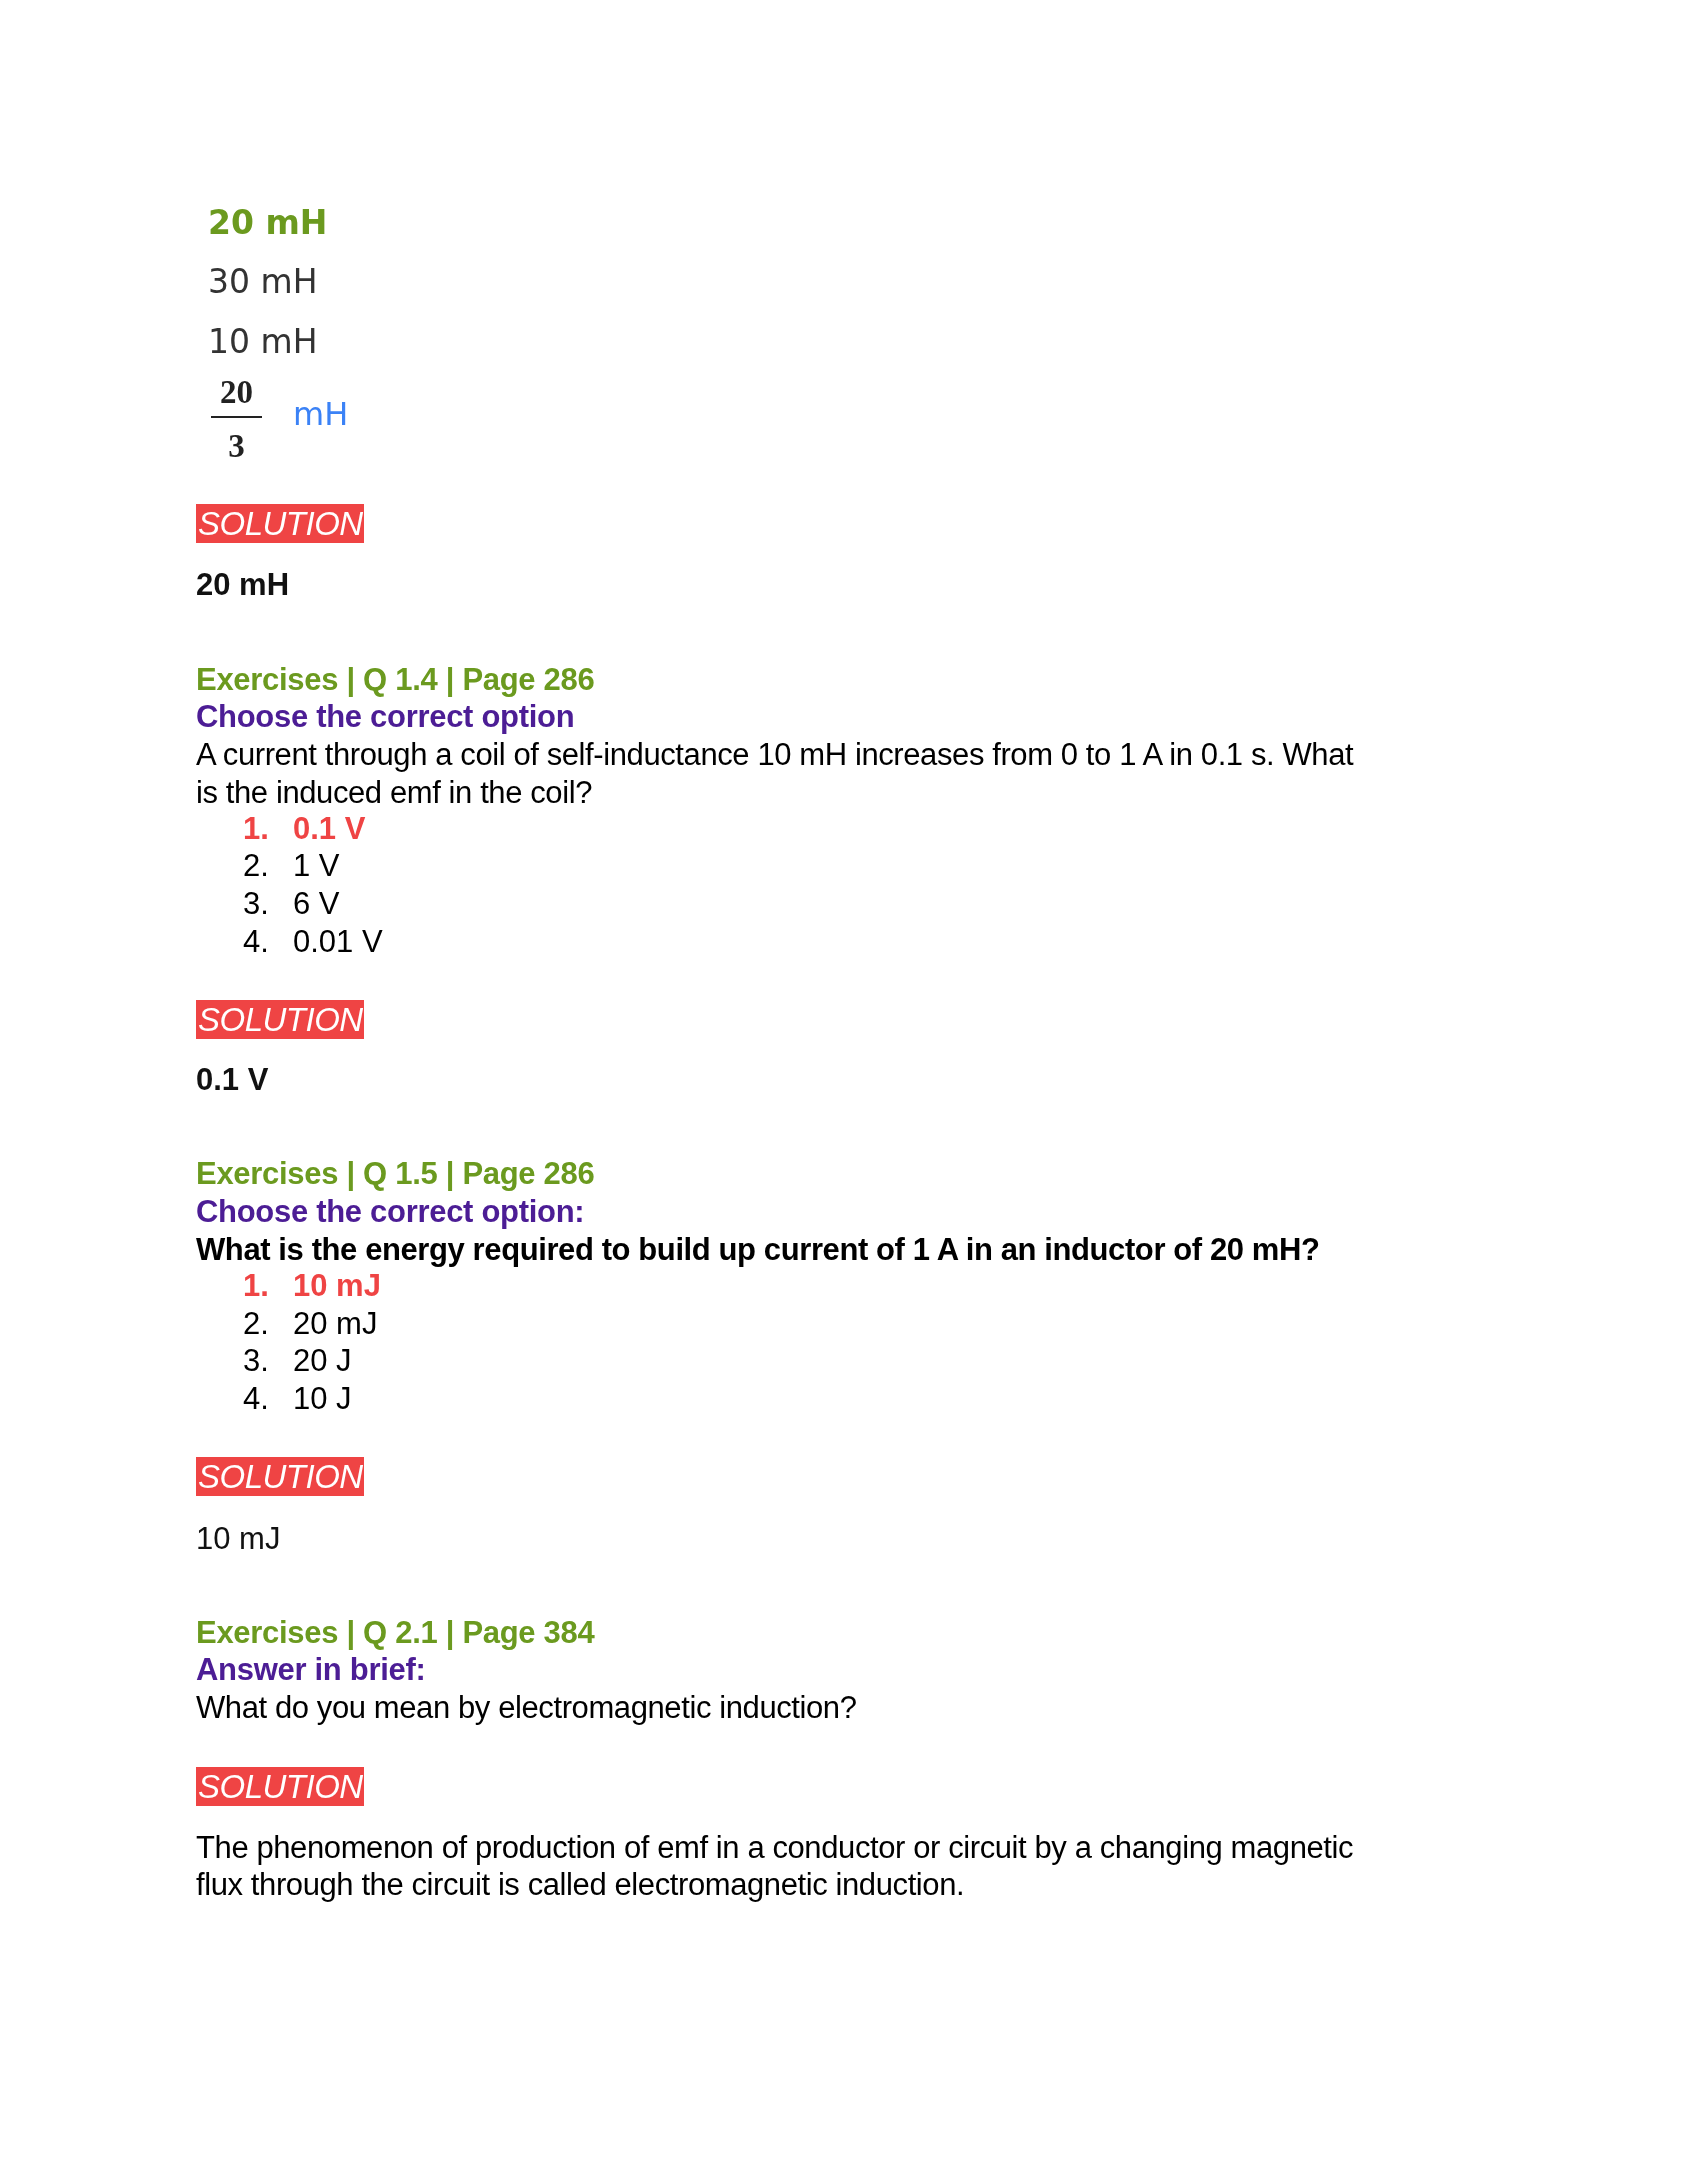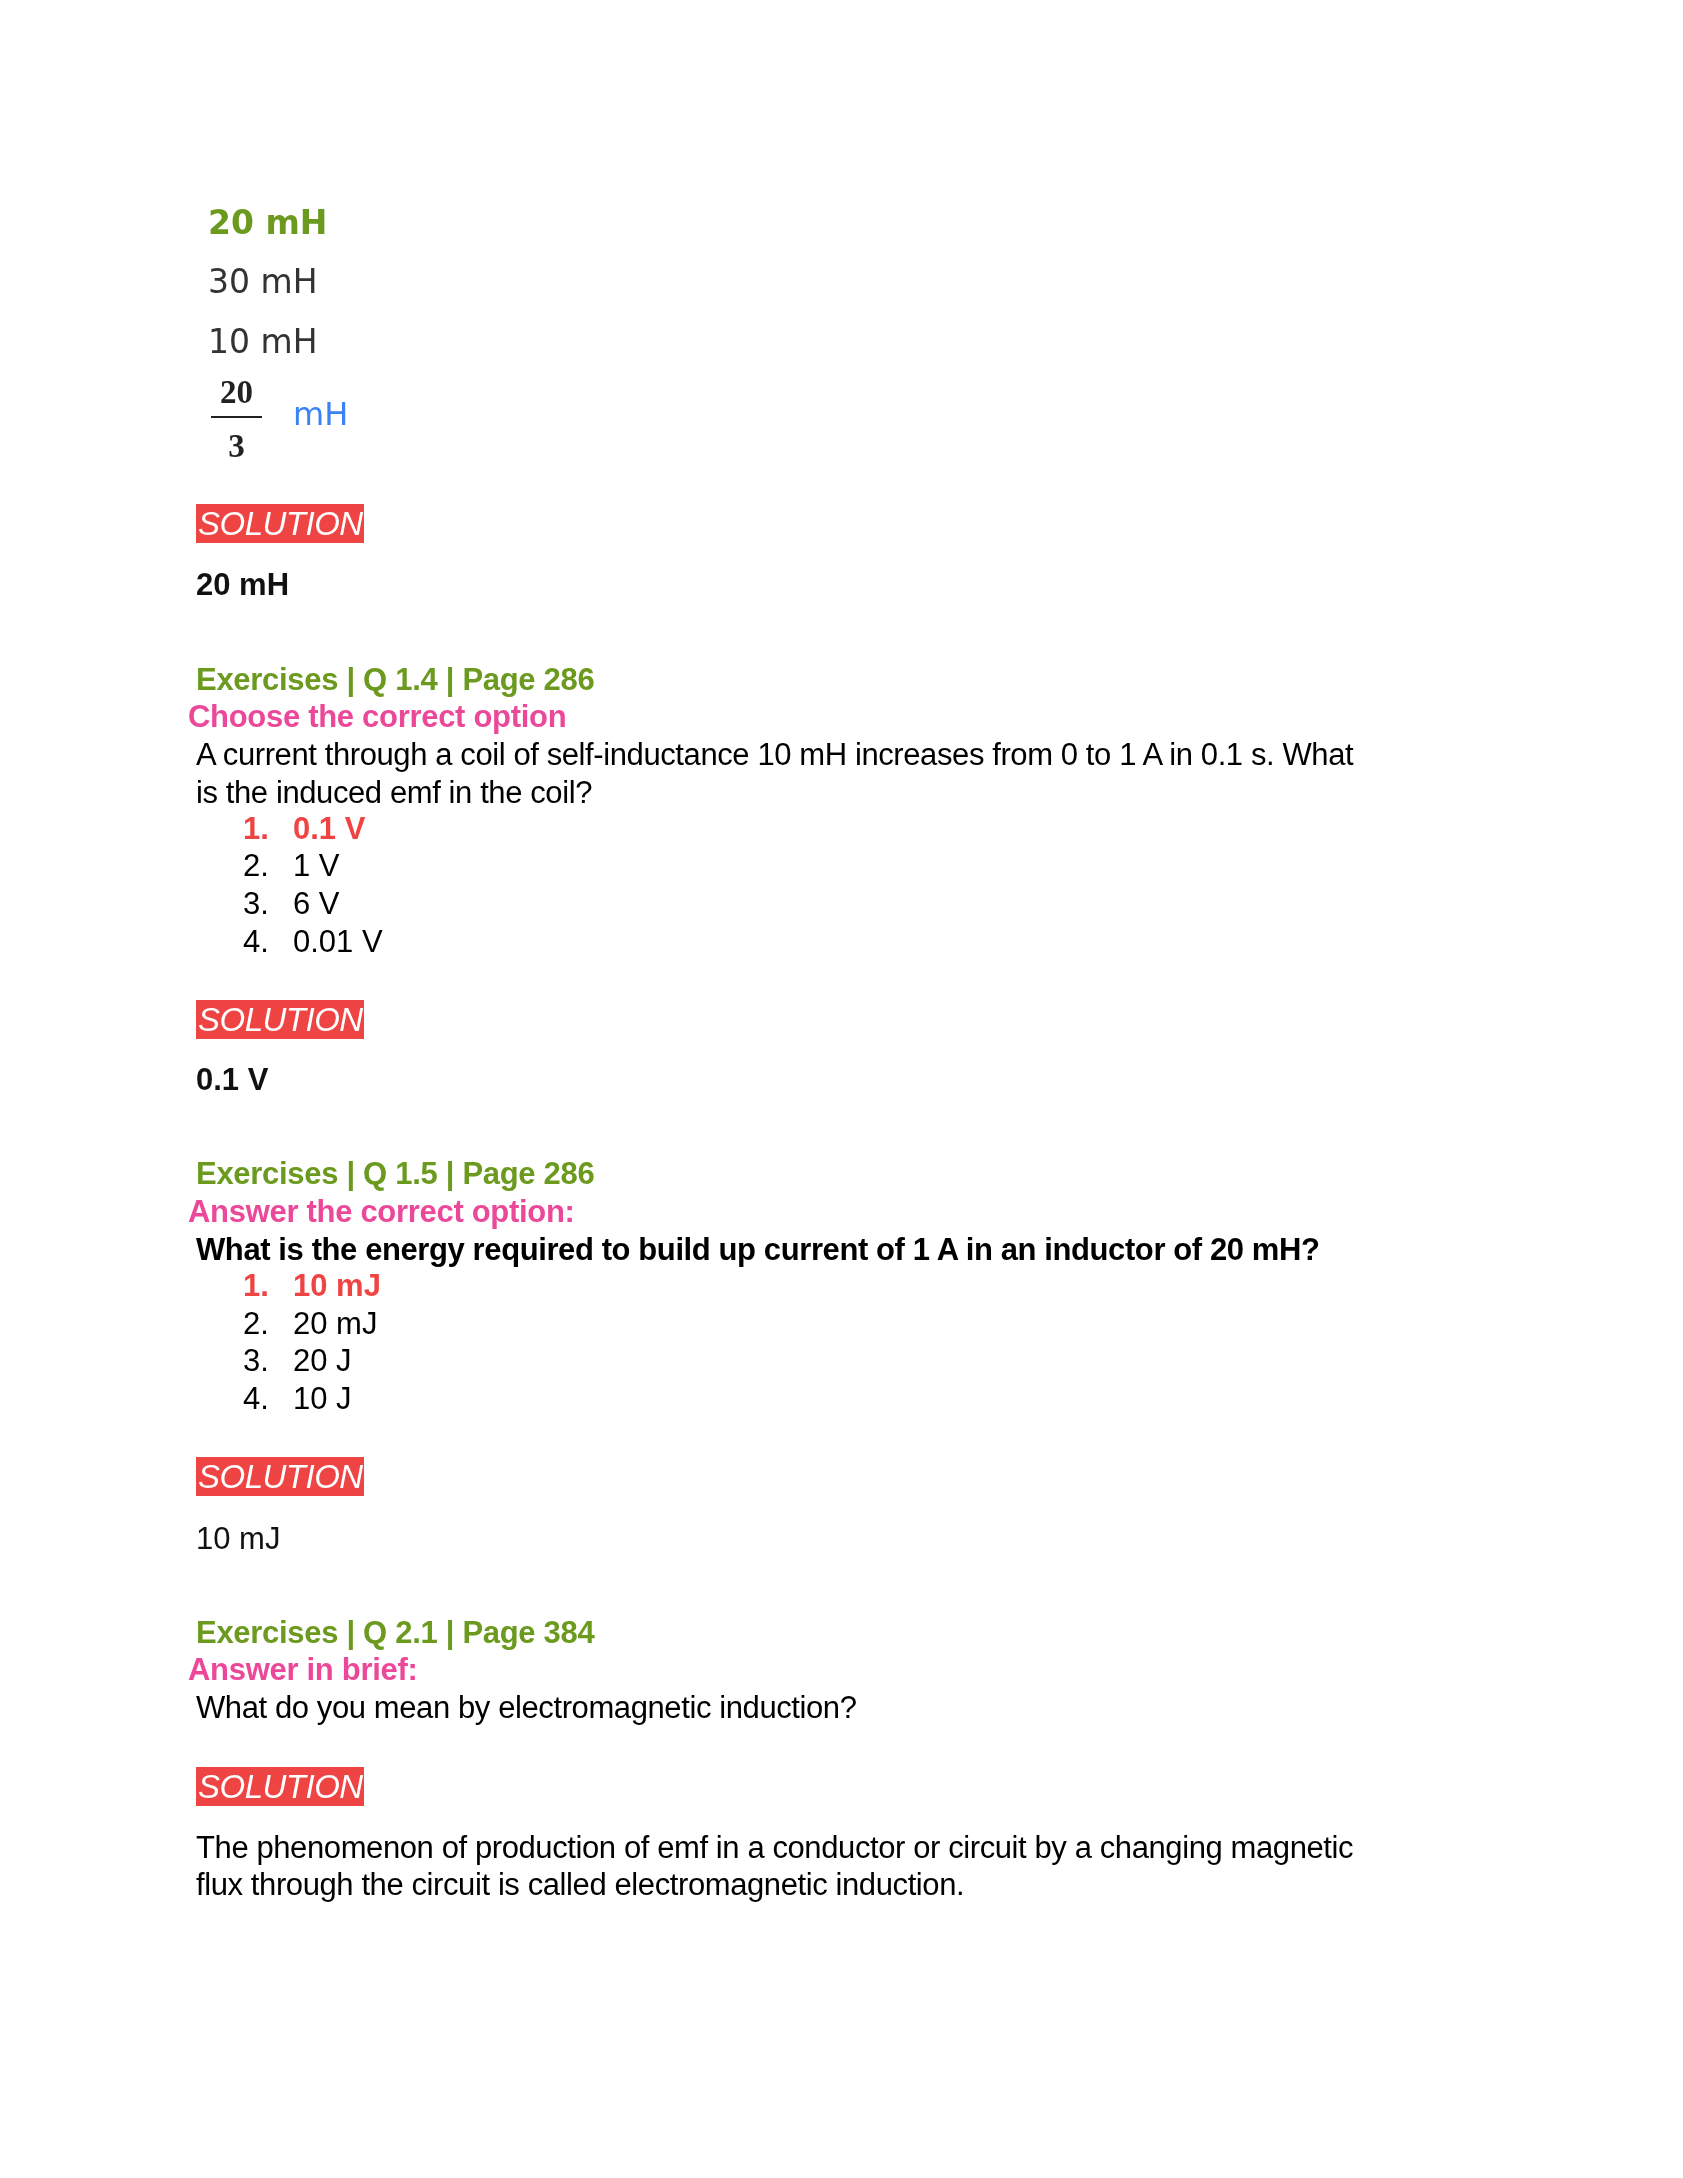--- a/index.html
+++ b/index.html
@@ -13,21 +13,21 @@
   .frac .num { display: block; line-height: 40px; }
   .frac .bar { display: block; height: 2px; background: #222; margin: 4px 0 8px 0; }
   .frac .den { display: block; line-height: 40px; }
   .frac-unit { left: 277px; top: 395px; font-family: "DejaVu Sans", sans-serif; font-size: 32px; color: #3b82f6; margin-left: 16px; }
   .badge { position: absolute; left: 196px; width: 168px; height: 39px; background: #ef4444;
            color: #ffffff; font-style: italic; font-size: 33px; line-height: 39px;
            padding-left: 2px; box-sizing: border-box; overflow: hidden; letter-spacing: -0.5px; }
   .answer { left: 196px; font-size: 31px; }
   .answer.bold { font-weight: bold; }
   .header { left: 196px; font-size: 31px; font-weight: bold; color: #6b9a1f; letter-spacing: -0.3px; }
-  .instr { left: 188px; font-size: 31px; font-weight: bold; color: #ec4899; letter-spacing: -0.3px; }
+  .instr { left: 196px; font-size: 31px; font-weight: bold; color: #4c1d95; letter-spacing: -0.3px; }
   .qtext { left: 196px; font-size: 31px; color: #000; letter-spacing: -0.4px; }
   .olist { left: 243px; font-size: 31px; color: #000; }
   .olist .n { display: inline-block; width: 50px; }
   .olist.correct { color: #ef4444; font-weight: bold; }
 </style>
 </head>
 <body>
 
 <div>
   <div class="abs opt-top correct" style="top:203px;">20 mH</div>
@@ -60,21 +60,21 @@
   </div>
   <div class="abs olist" style="top:924px;">
     <span class="n">4.</span><span>0.01 V</span>
   </div>
   <div class="badge" style="top:1000px;">SOLUTION</div>
   <div class="abs answer bold" style="top:1062px;">0.1 V</div>
 </section>
 
 <section>
   <div class="abs header" style="top:1156px;">Exercises | Q 1.5 | Page 286</div>
-  <div class="abs instr" style="top:1194px;">Answer the correct option:</div>
+  <div class="abs instr" style="top:1194px;">Choose the correct option:</div>
   <div class="abs qtext" style="top:1232px;font-weight:bold;">What is the energy required to build up current of 1  A in an inductor of 20 mH?</div>
   <div class="abs olist correct" style="top:1268px;">
     <span class="n">1.</span><span>10 mJ</span>
   </div>
   <div class="abs olist" style="top:1306px;">
     <span class="n">2.</span><span>20 mJ</span>
   </div>
   <div class="abs olist" style="top:1343px;">
     <span class="n">3.</span><span>20 J</span>
   </div>

